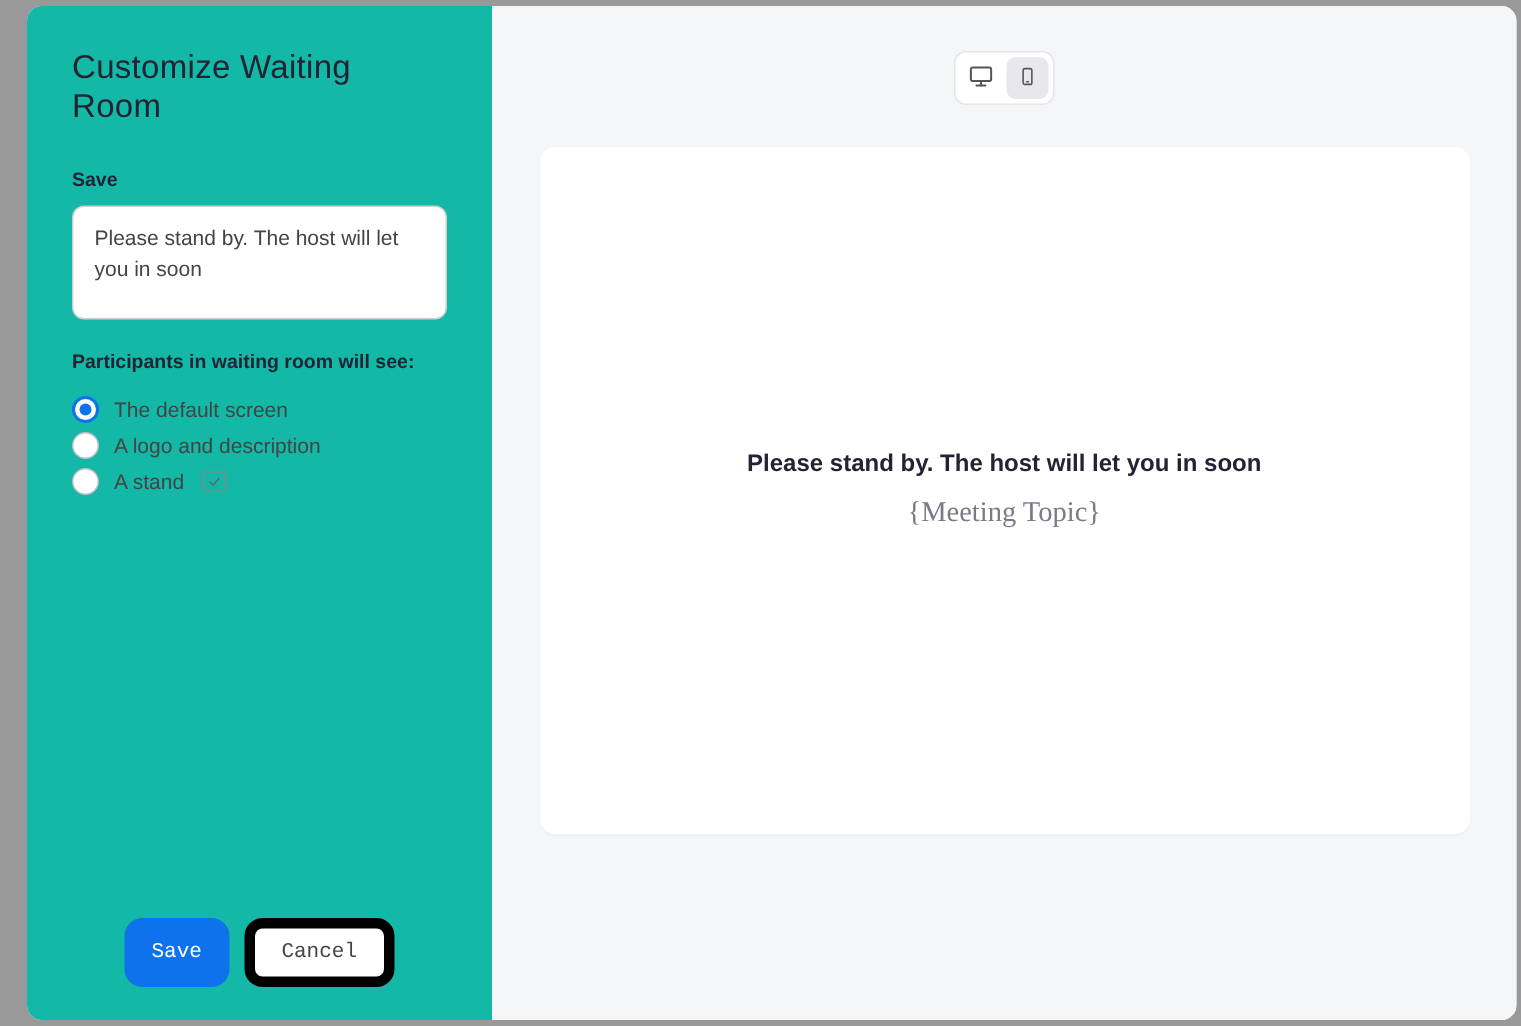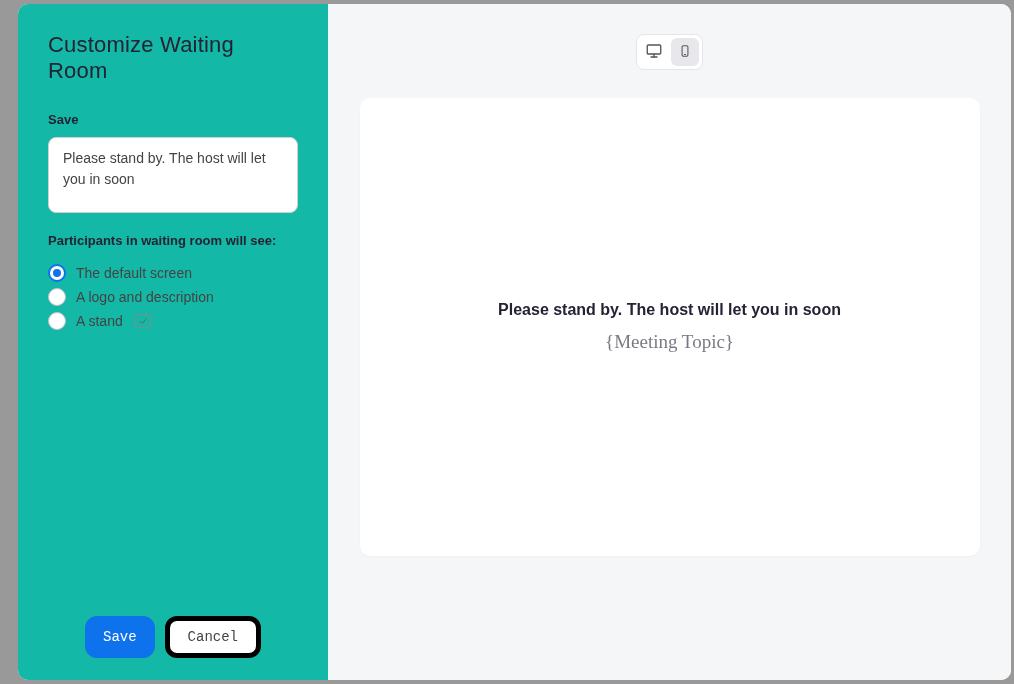--- a/index.html
+++ b/index.html
@@ -148,21 +148,21 @@
       font-family: Liberation Mono, monospace;
     }
     .btn-primary {
       background: #0e72ed;
       color: #fff;
       border: none;
     }
     .btn-secondary {
       background: #fff;
       color: #444;
-      border: 5px solid #000000;
+      border: 7px solid #000000;
     }
     .device-toggle {
       background: #fff;
       border: 1px solid #e5e5ea;
       border-radius: 8px;
       padding: 3px;
       display: flex;
       gap: 3px;
       margin-bottom: 28px;
     }

